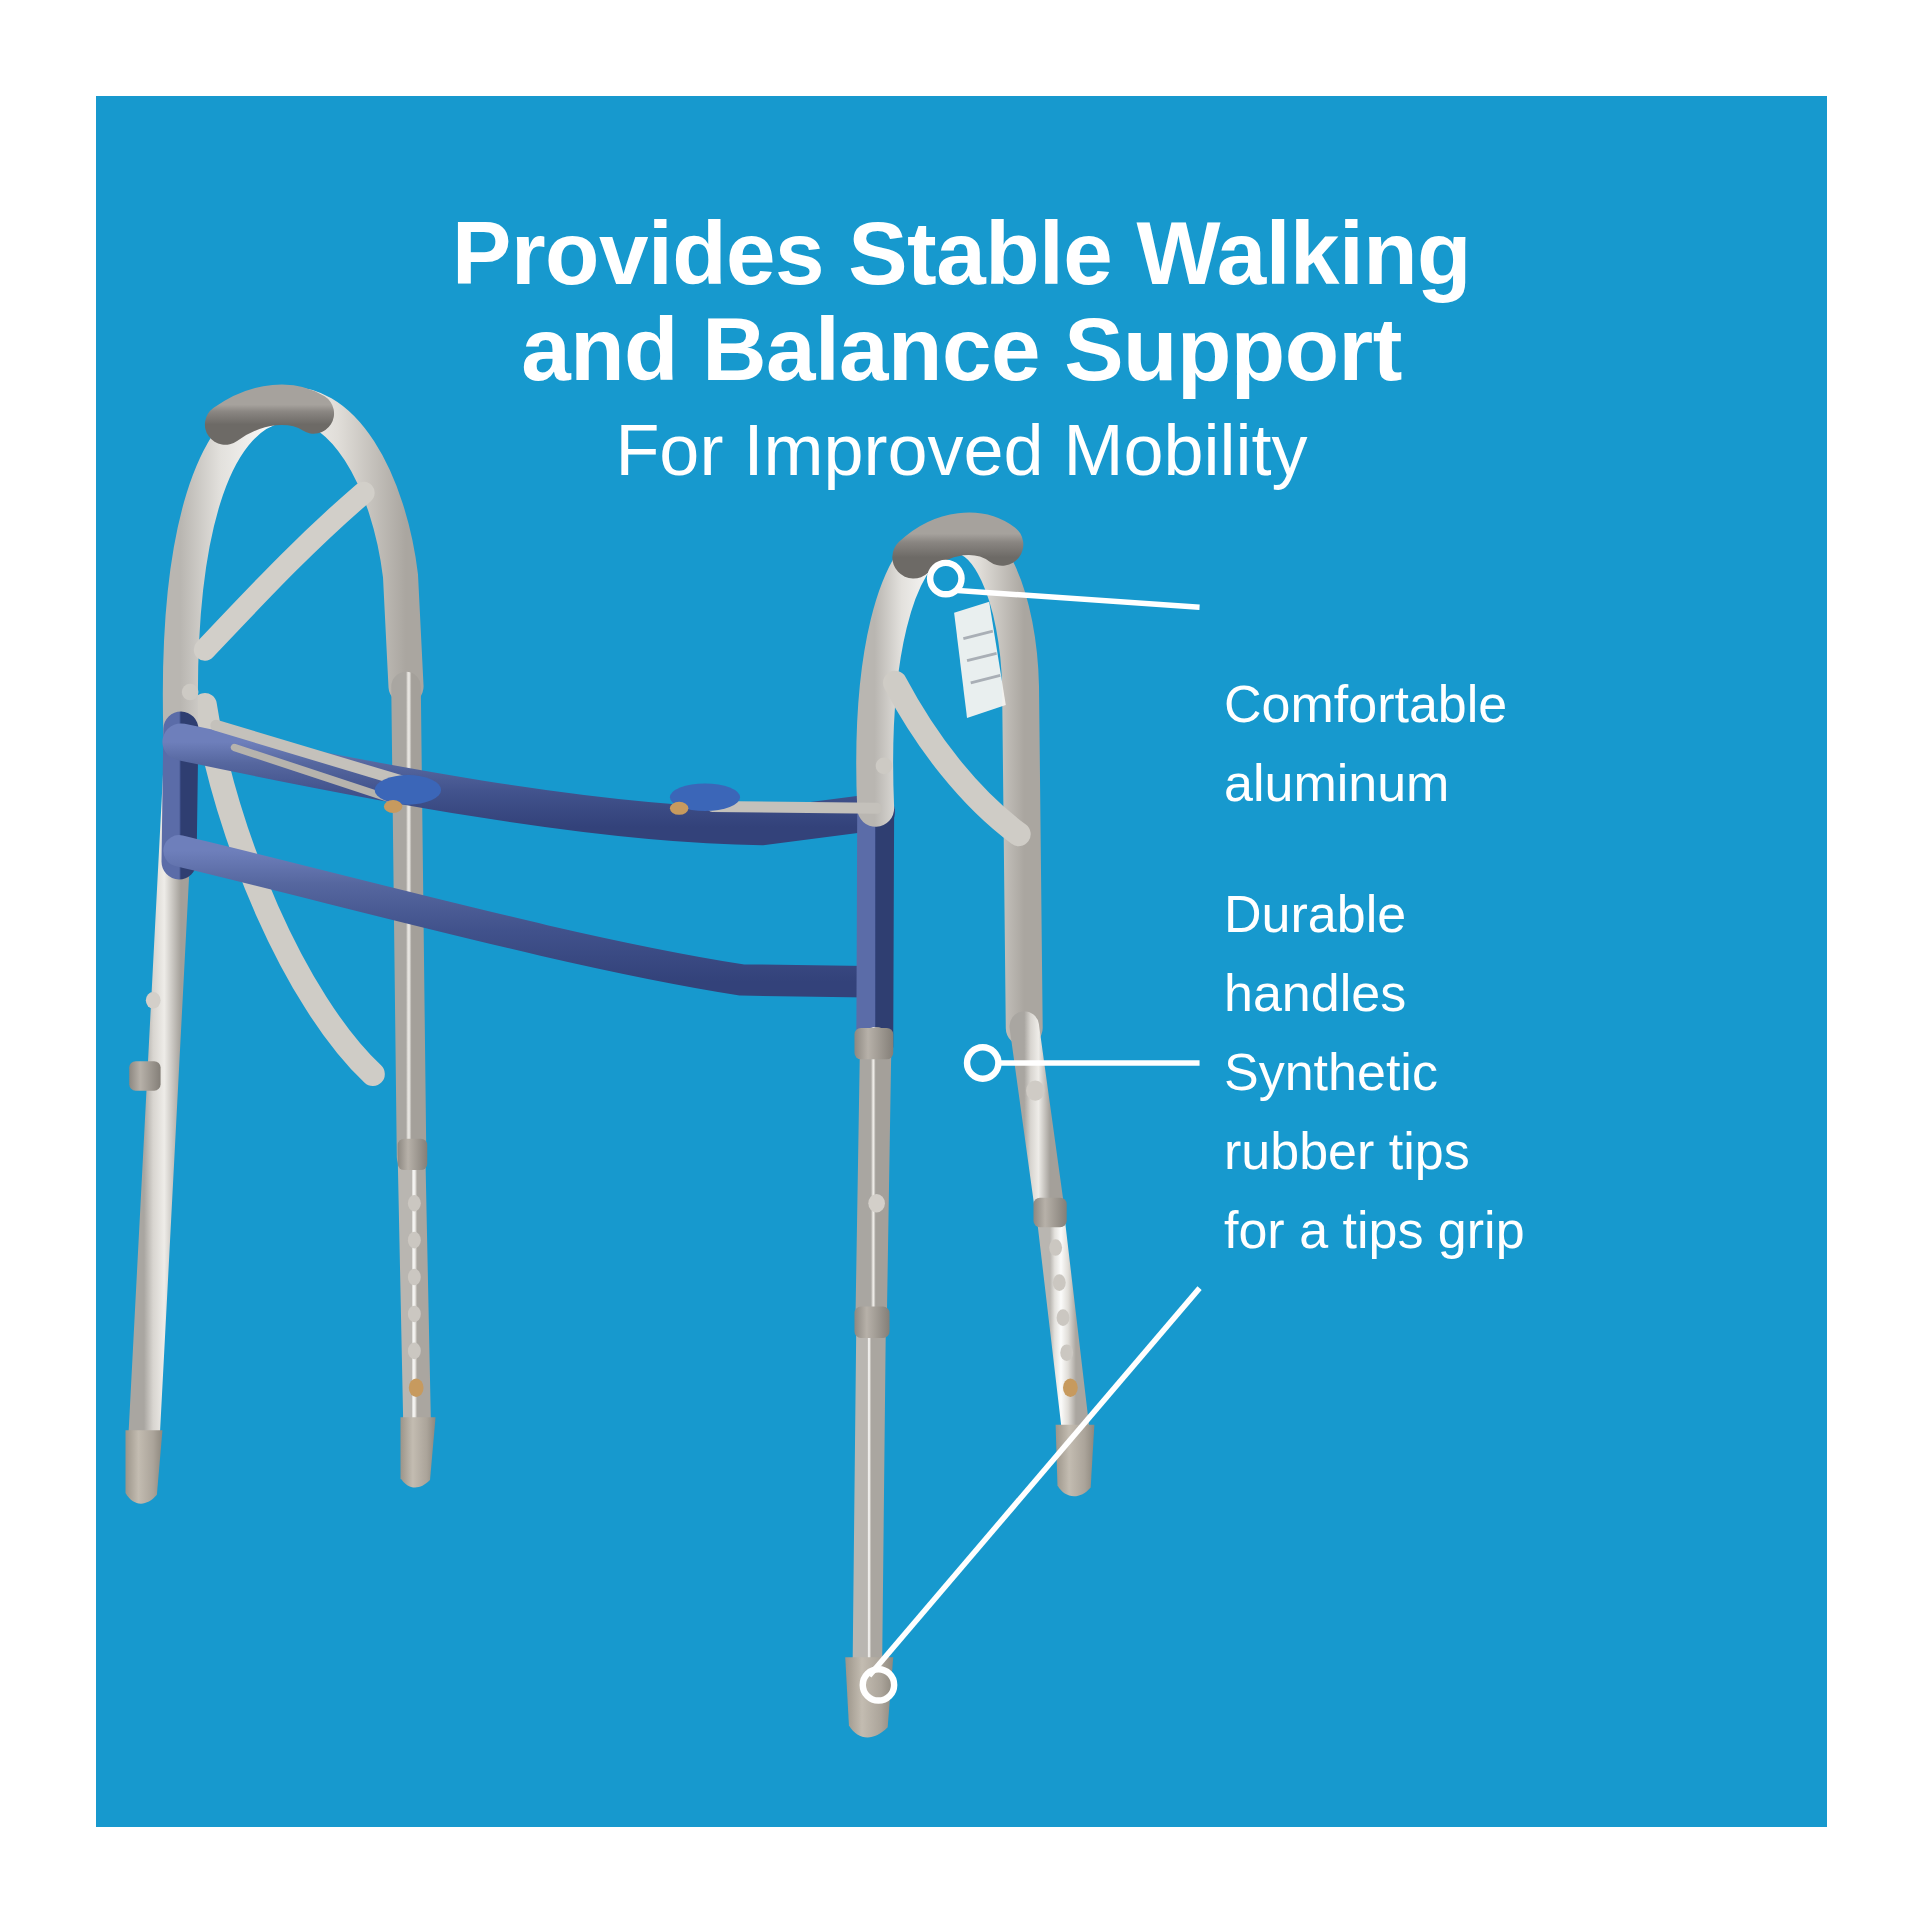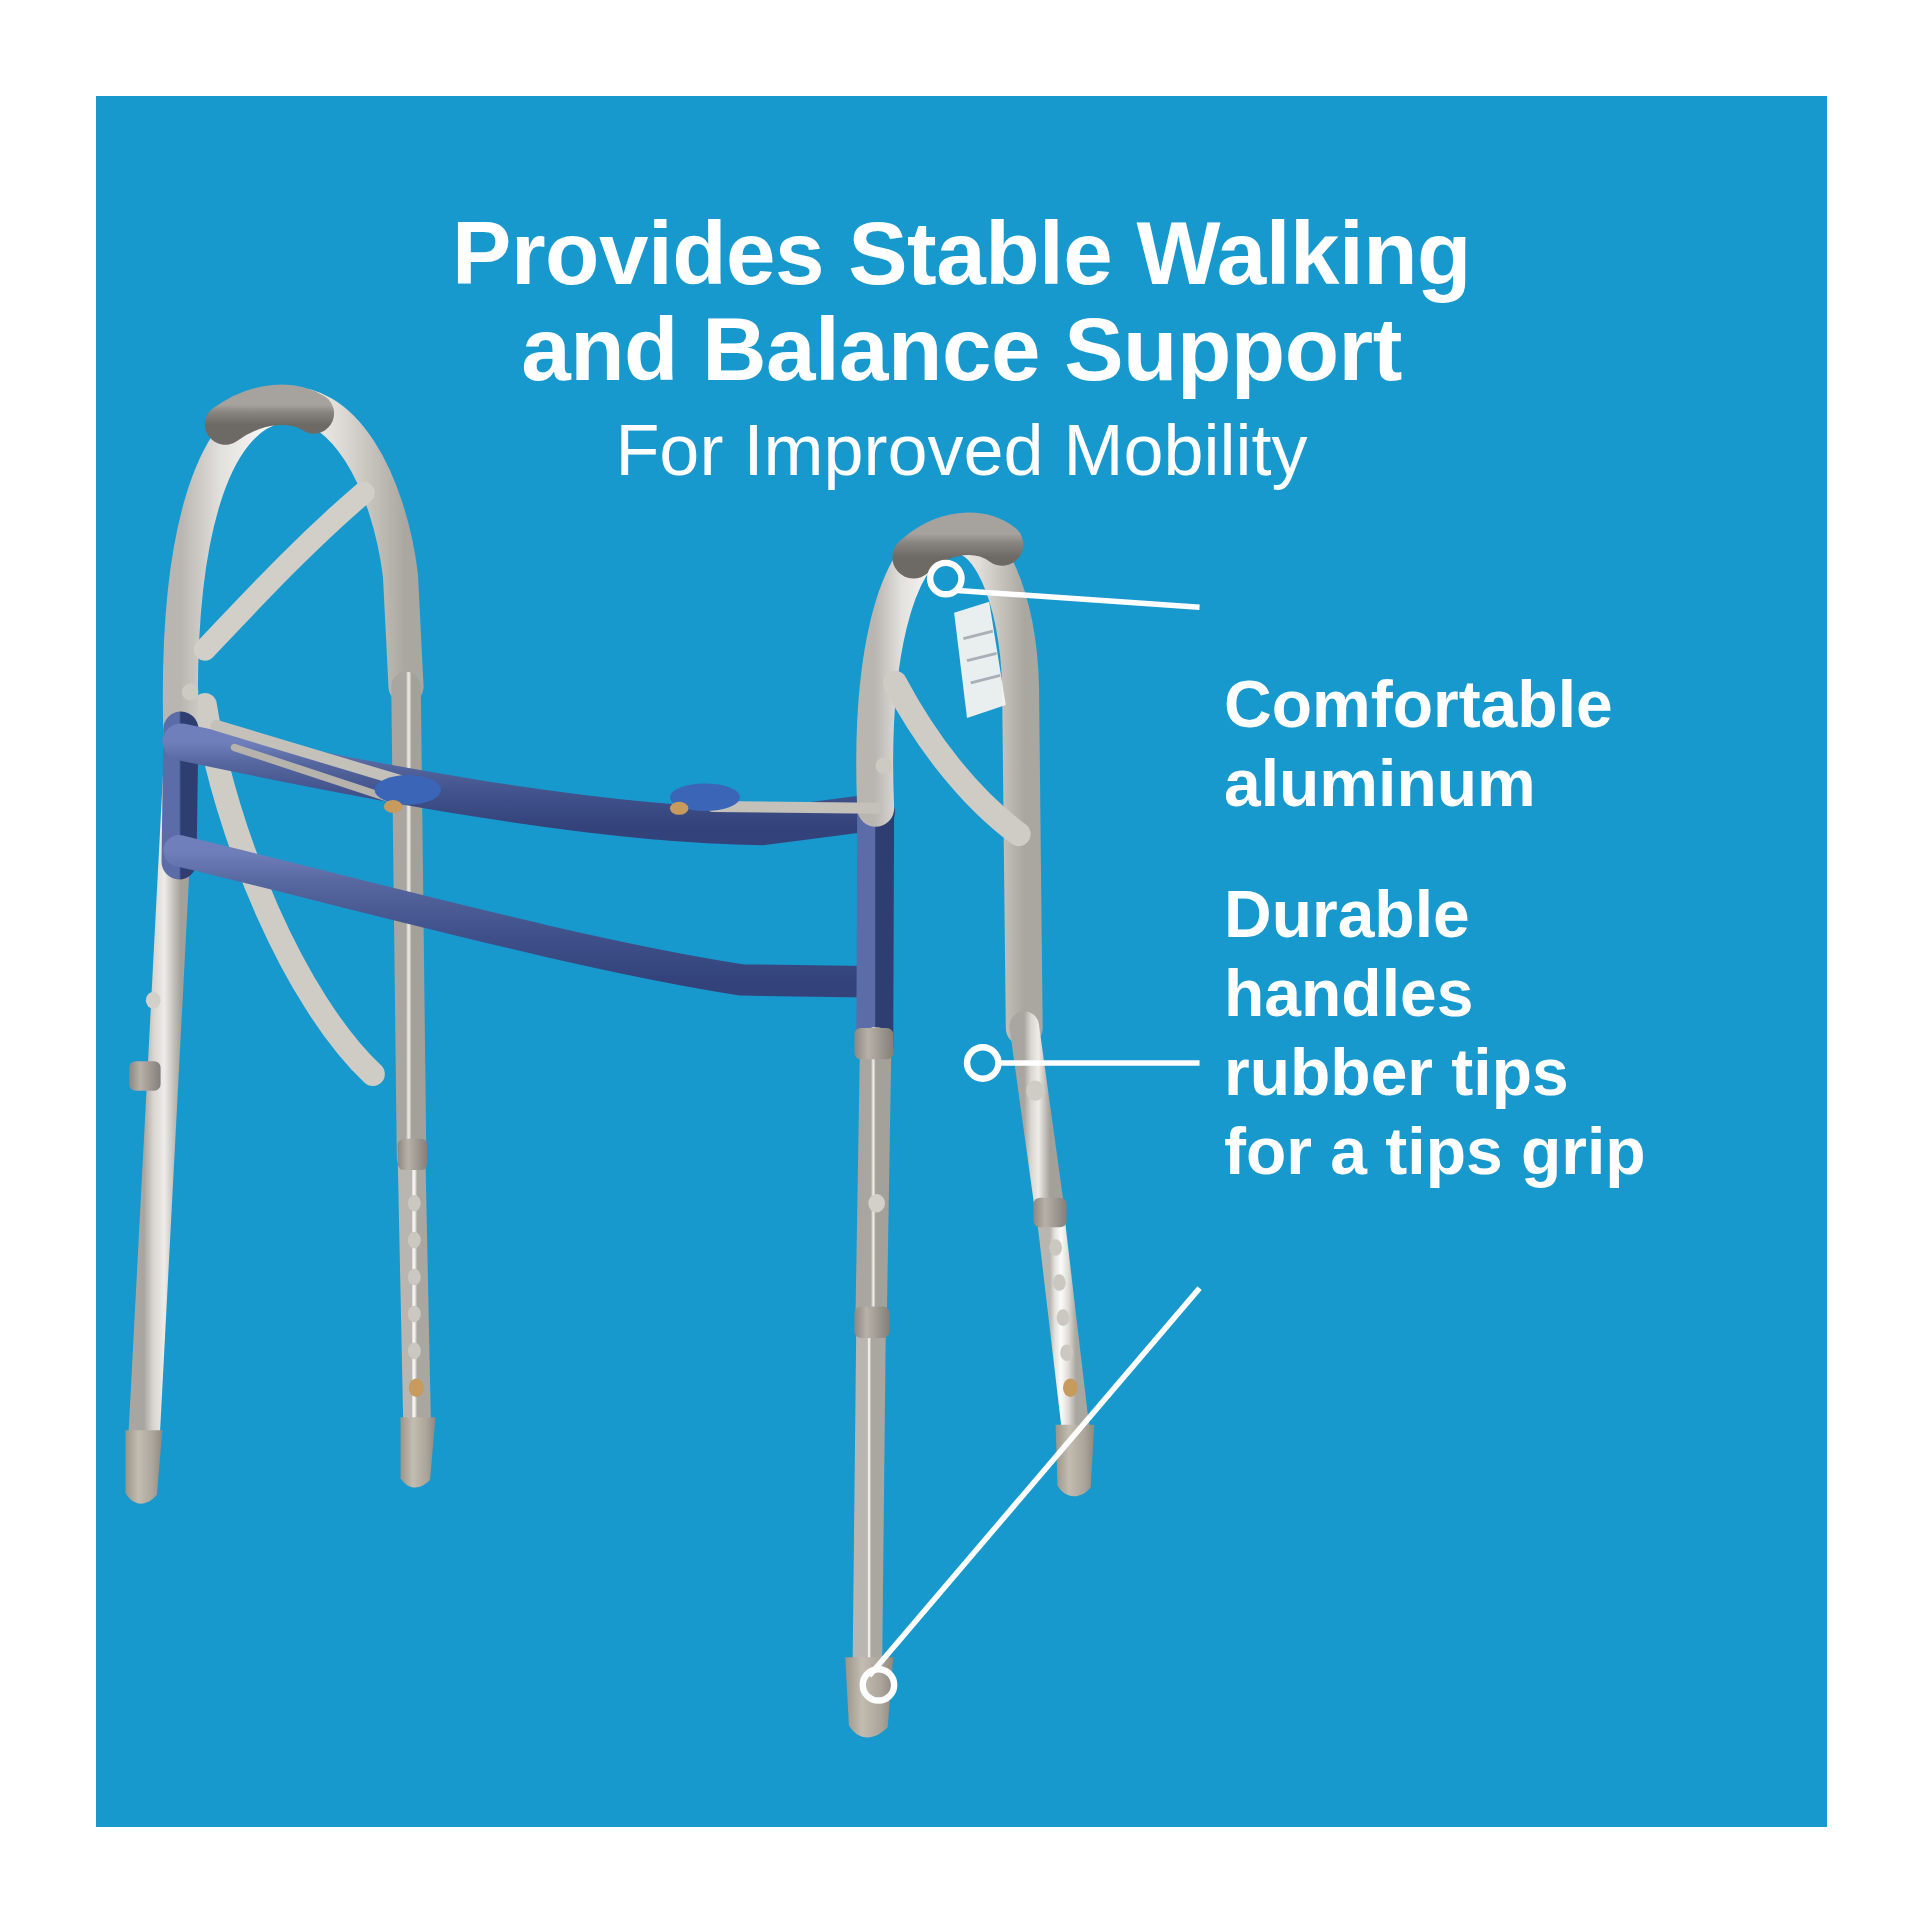--- a/index.html
+++ b/index.html
@@ -41,22 +41,22 @@
     line-height:89px;
     margin-top:9.2px;
     white-space:nowrap;
     text-align:center;
   }
 
   
   .callout{
     position:absolute;
     color:#ffffff;
-    font-size:66px;
-    font-weight:700;
+    font-size:52px;
+    font-weight:400;
     line-height:79px;
   }
   .callout span{display:block;white-space:nowrap;}
   #callout-handles{left:1128px;top:569px;}
   #callout-aluminum{left:1128px;top:757px;margin-top:22px;}
   #callout-tips{left:1128px;top:937px;}
 
   
   .art{position:absolute;left:0;top:0;width:1731px;height:1731px;}
   .leaders{position:absolute;left:0;top:0;width:1731px;height:1731px;pointer-events:none;}
@@ -232,19 +232,20 @@
       <span>Comfortable</span>
       <span>aluminum</span>
     </div>
 
     <div class="callout" id="callout-aluminum">
       <span>Durable</span>
       <span>handles</span>
     </div>
 
     <div class="callout" id="callout-tips">
+      <span>Synthetic</span>
       <span>rubber tips</span>
       <span>for a tips grip</span>
     </div>
 
   </div>
 </div>
 
 
 </body></html>

